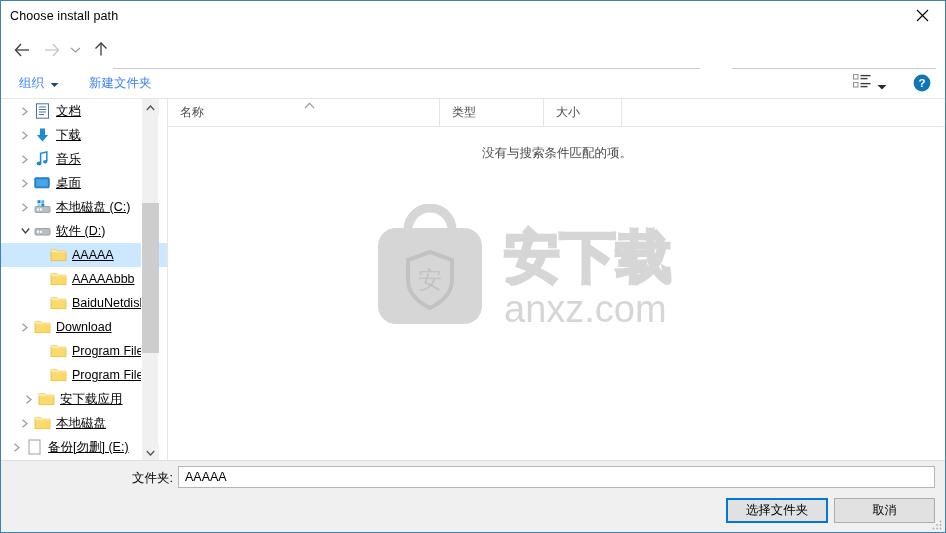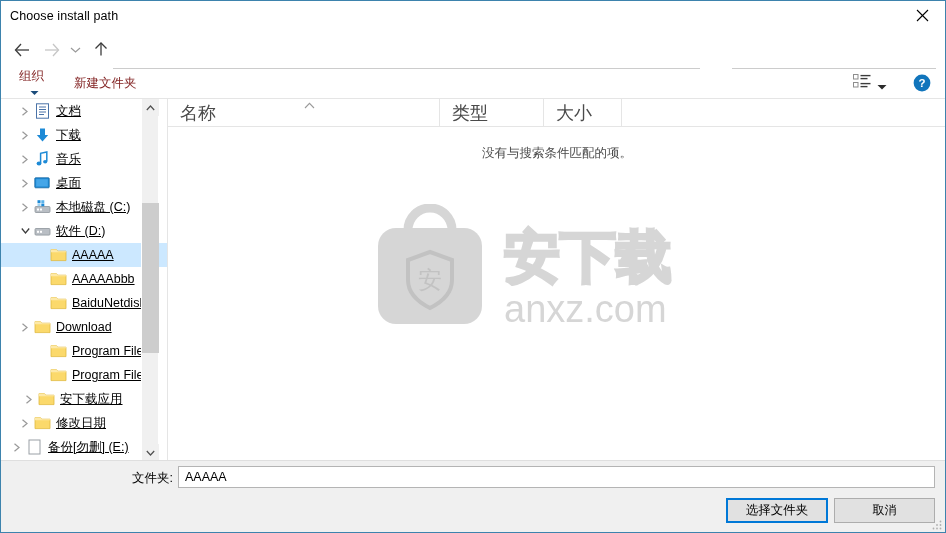--- a/index.html
+++ b/index.html
@@ -110,25 +110,24 @@
 
   
   #commandbar {
     position: absolute; left: 0; top: 68px;
     width: 944px; height: 29px;
     background: #ffffff;
     display: flex; align-items: center;
   }
   .cmd-item {
     font-size: 12.5px;
-    color: #7f1d1d;
+    color: #3b82f6;
     display: flex; align-items: center;
     cursor: default;
     white-space: nowrap;
-    flex-direction: column;
   }
   #cmd-organize { margin-left: 18px; }
   #cmd-organize .caret { margin-left: 6px; }
   #cmd-newfolder { margin-left: 30px; }
   #viewmode-button {
     position: absolute; left: 852px; top: 4px;
     display: flex; align-items: center; cursor: default;
   }
   #viewmode-caret { position: absolute; left: 876px; top: 11px; cursor: default; }
   #help-button {
@@ -205,21 +204,21 @@
   #col-header {
     position: relative;
     height: 28px;
     display: flex;
     border-bottom: 1px solid #e5e5e5;
     background: #ffffff;
   }
   .col {
     position: relative;
     display: flex; align-items: center;
-    font-size: 18px;
+    font-size: 12px;
     color: #4a4a4a;
     padding-left: 12px;
     border-right: 1px solid #e5e5e5;
     cursor: default;
     white-space: nowrap;
   }
   .col.last { border-right: 1px solid #e5e5e5; }
   #sort-arrow {
     position: absolute; left: 136px; top: 2px;
     font-size: 9px; color: #707070;
@@ -593,21 +592,21 @@
           <svg width="8" height="9" viewBox="0 0 8 9">
               <path d="M1.5 0.8 L6 4.5 L1.5 8.2" fill="none" stroke="#9a9a9a" stroke-width="1.25"></path>
             </svg>
         </span>
         <span class="tree-icon">
           <svg width="17" height="14" viewBox="0 0 17 14">
             <path d="M1 1.6 h5.4 l1.3 1.6 H16 v9.4 H1 Z" fill="#fbd96b" stroke="#e0b93f" stroke-width="0.8"></path>
             <path d="M1 1.6 h5.4 l1.3 1.6 H16 v1.1 H1 Z" fill="#fde9a8" stroke="none"></path>
           </svg>
         </span>
-        <span class="tree-label">修改日期</span>
+        <span class="tree-label">本地磁盘</span>
       </div>
 
       <div class="tree-item" style="padding-left:8px;">
         <span class="tw">
           <svg width="8" height="9" viewBox="0 0 8 9">
               <path d="M1.5 0.8 L6 4.5 L1.5 8.2" fill="none" stroke="#9a9a9a" stroke-width="1.25"></path>
             </svg>
         </span>
         <span class="tree-icon">
           <svg width="15" height="16" viewBox="0 0 15 16">

